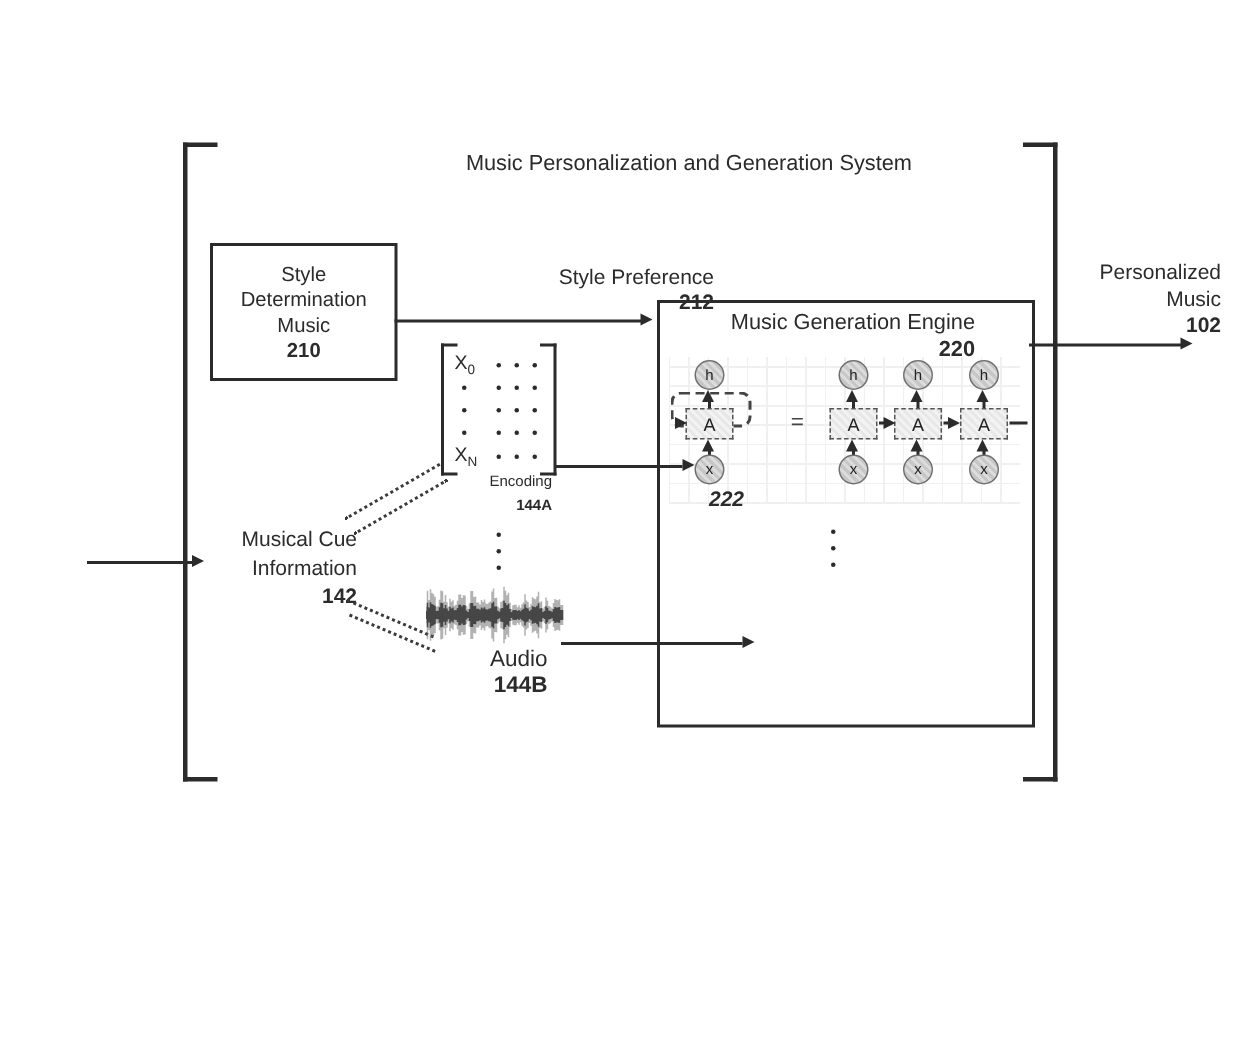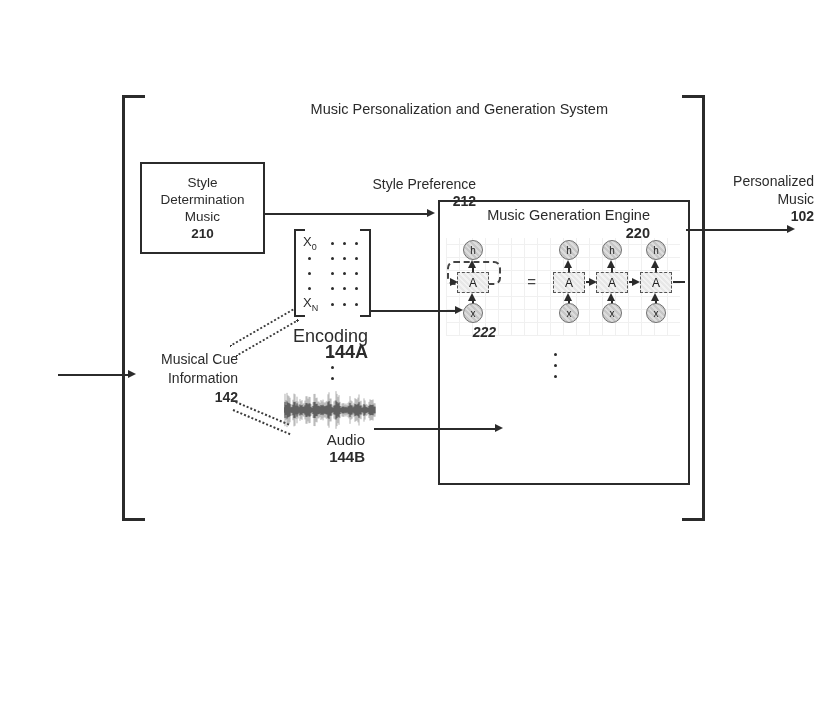--- a/index.html
+++ b/index.html
@@ -184,21 +184,21 @@
       <div class="dot" style="left: 343px; top: 287px;"></div>
       <div class="dot" style="left: 355px; top: 287px;"></div>
       <div class="dot" style="left: 331px; top: 303px;"></div>
       <div class="dot" style="left: 343px; top: 303px;"></div>
       <div class="dot" style="left: 355px; top: 303px;"></div>
     </div>
 
   <div class="hline" style="left:370px;top:310px;width:85px;"></div>
   <div class="ah-r" style="left:455px;top:306px;"></div>
 
-  <div class="abs ctr" style="left:293px;top:328px;width:75px;font-size:18px;line-height:16px;">
+  <div class="abs ctr" style="left:293px;top:314px;width:75px;font-size:10px;line-height:16px;">
     <div>Encoding</div>
     <div class="bold">144A</div>
   </div>
 
   <div class="dot" style="left:331px;top:355px;"></div>
   <div class="dot" style="left:331px;top:366px;"></div>
   <div class="dot" style="left:331px;top:377px;"></div>
 
   <div class="hline" style="left:58px;top:374px;width:71px;"></div>
   <div class="ah-r" style="left:128px;top:370px;"></div>

